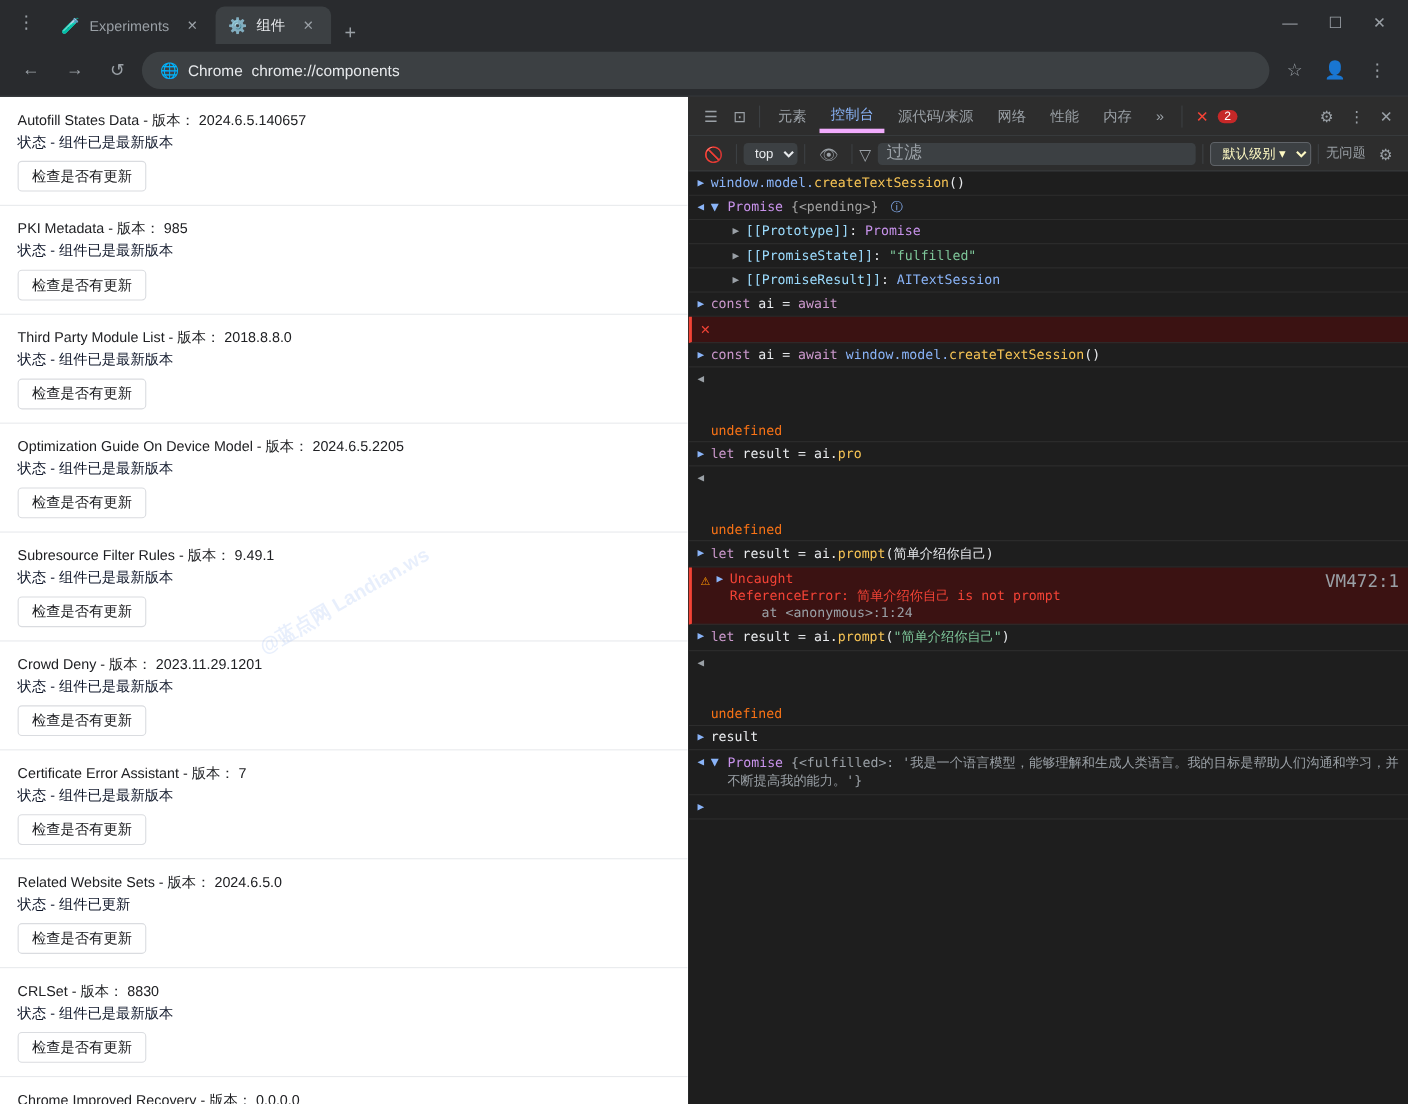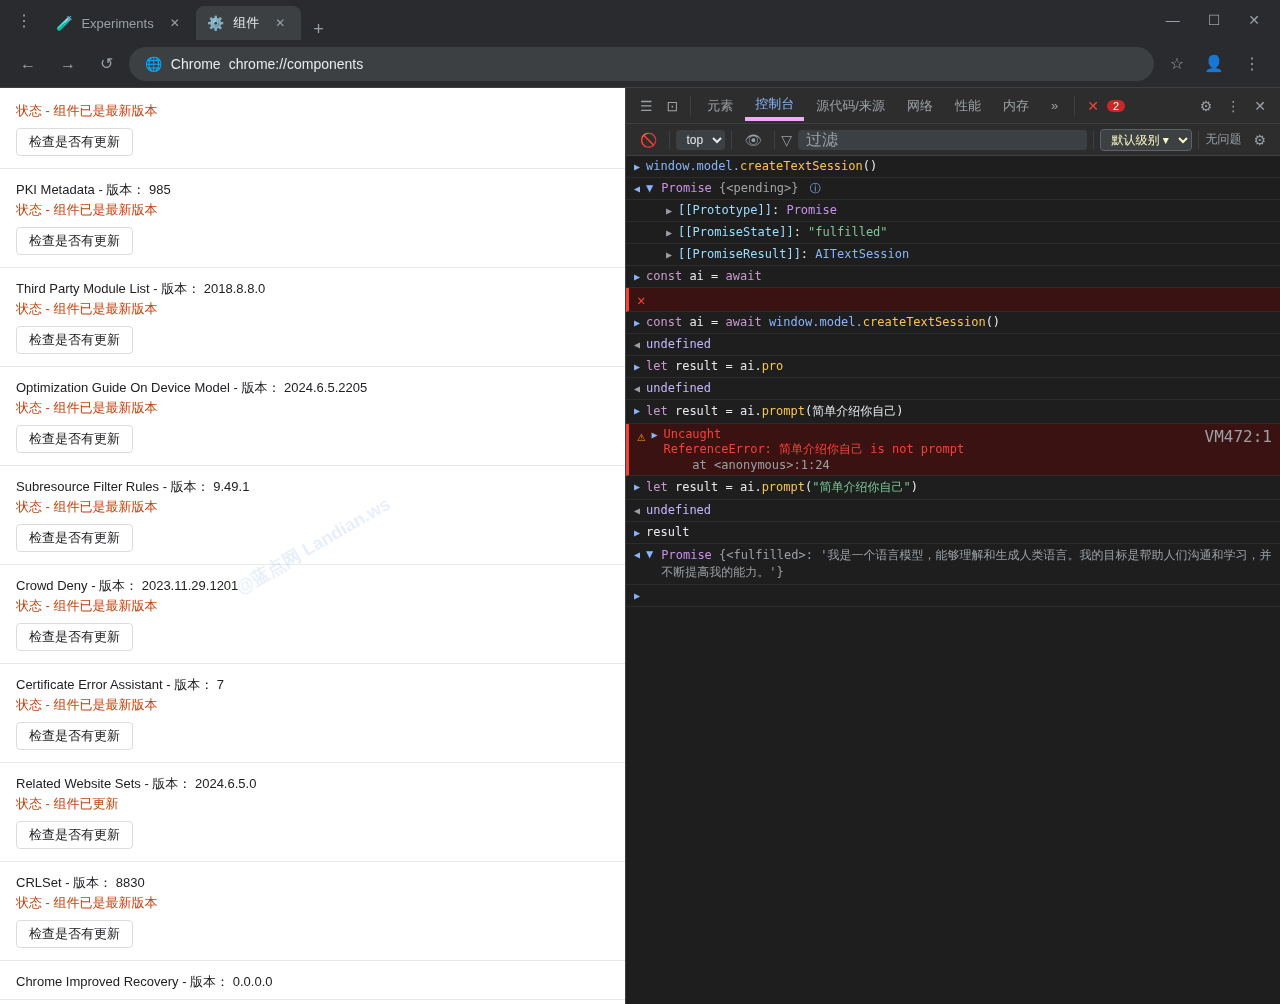--- a/index.html
+++ b/index.html
@@ -78,21 +78,21 @@
     .left-pane::-webkit-scrollbar { width: 8px; }
     .left-pane::-webkit-scrollbar-track { background: #f1f1f1; }
     .left-pane::-webkit-scrollbar-thumb { background: #c1c1c1; border-radius: 4px; }
 
     .component-item {
       padding: 12px 16px 8px 16px;
       border-bottom: 1px solid #e8eaed;
     }
     .component-name { font-size: 13px; color: #202124; font-weight: 400; }
     .component-name .label { font-weight: 500; }
-    .component-status { font-size: 13px; color: #c2410c; margin-top: 2px; }
+    .component-status { font-size: 13px; color: #0f172a; margin-top: 2px; }
     .check-btn {
       margin-top: 8px;
       padding: 4px 12px;
       background: #fff;
       border: 1px solid #dadce0;
       border-radius: 4px;
       font-size: 13px;
       color: #202124;
       cursor: pointer;
       margin-bottom: 4px;
@@ -177,21 +177,21 @@
     .c-red { color: #f44336; }
 
     .error-line {
       background: #3b1212;
       border-left: 3px solid #f44336;
     }
     .error-icon { color: #f44336; font-size: 14px; flex-shrink: 0; margin-top: 1px; }
     .warning-icon { color: #ff9800; font-size: 14px; flex-shrink: 0; margin-top: 1px; }
     .indent-2 { padding-left: 40px; }
 
-    .undefined-line { color: #c4b5fd; }
+    .undefined-line { color: #f97316; margin-top: 47px; }
 
     
     .watermark {
       position: absolute;
       top: 50%;
       left: 50%;
       transform: translate(-50%, -50%) rotate(-30deg);
       color: rgba(100, 149, 237, 0.15);
       font-size: 18px;
       pointer-events: none;
@@ -240,20 +240,23 @@
     <button class="addr-icon-btn">⋮</button>
   </div>
 </div>
 
 <div class="main-layout">
 
   <div class="left-pane" id="left-pane">
     <div class="watermark">@蓝点网 Landian.ws</div>
     <div id="components-list">
         <div class="component-item">
+    <div class="component-name">
+      <span class="label">Autofill States Data</span> - 版本： 2024.6.5.140657
+    </div>
     <div class="component-status">状态 - 组件已是最新版本</div>
     <button class="check-btn">检查是否有更新</button>
   </div>
         <div class="component-item">
     <div class="component-name">
       <span class="label">PKI Metadata</span> - 版本： 985
     </div>
     <div class="component-status">状态 - 组件已是最新版本</div>
     <button class="check-btn">检查是否有更新</button>
   </div>

